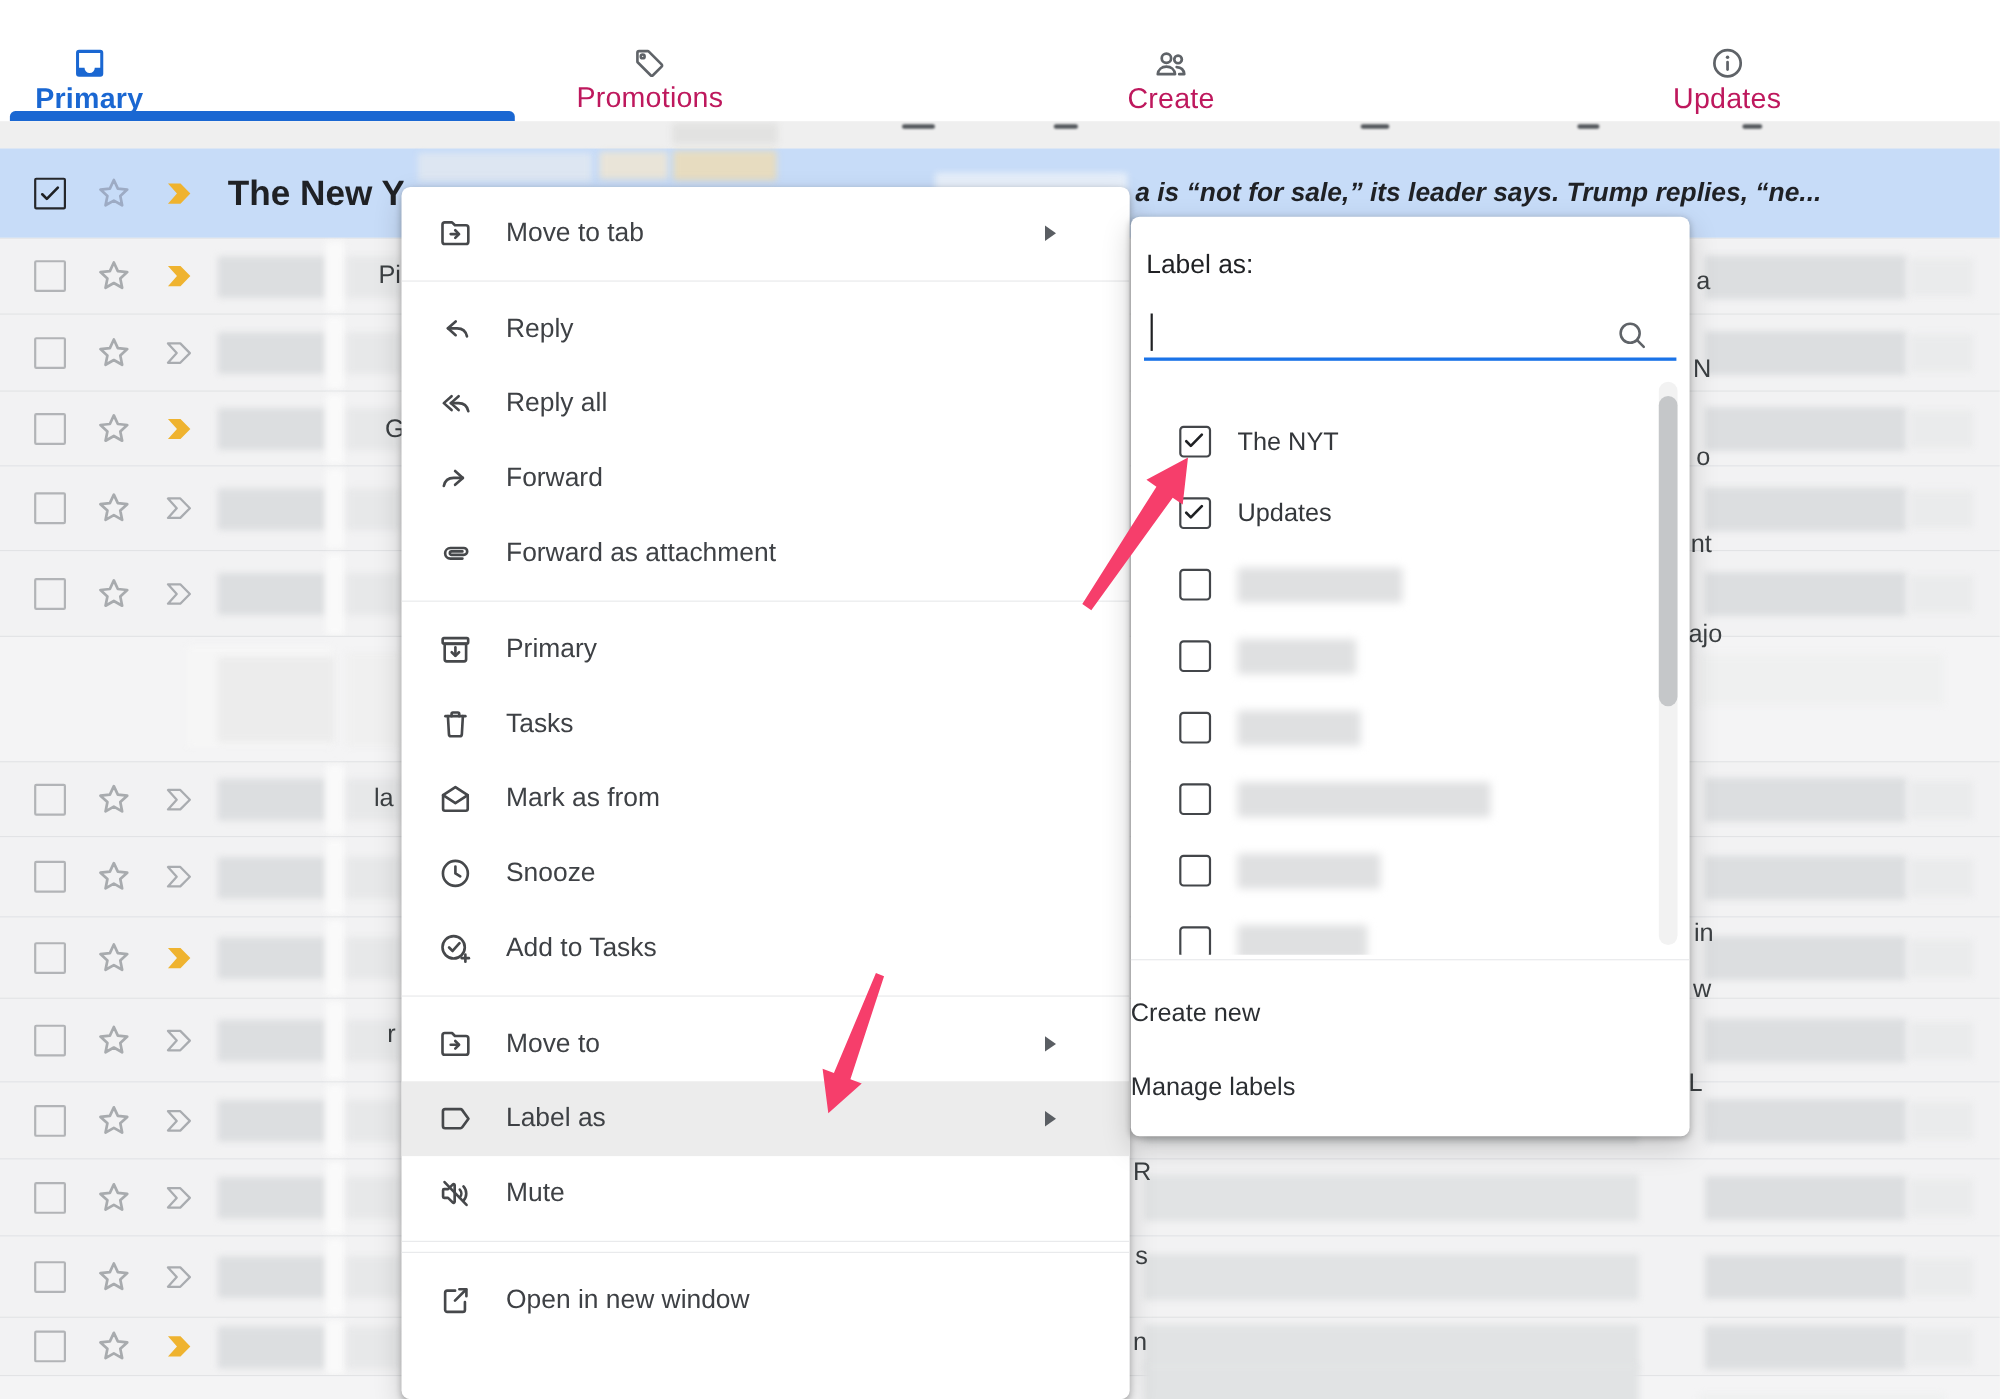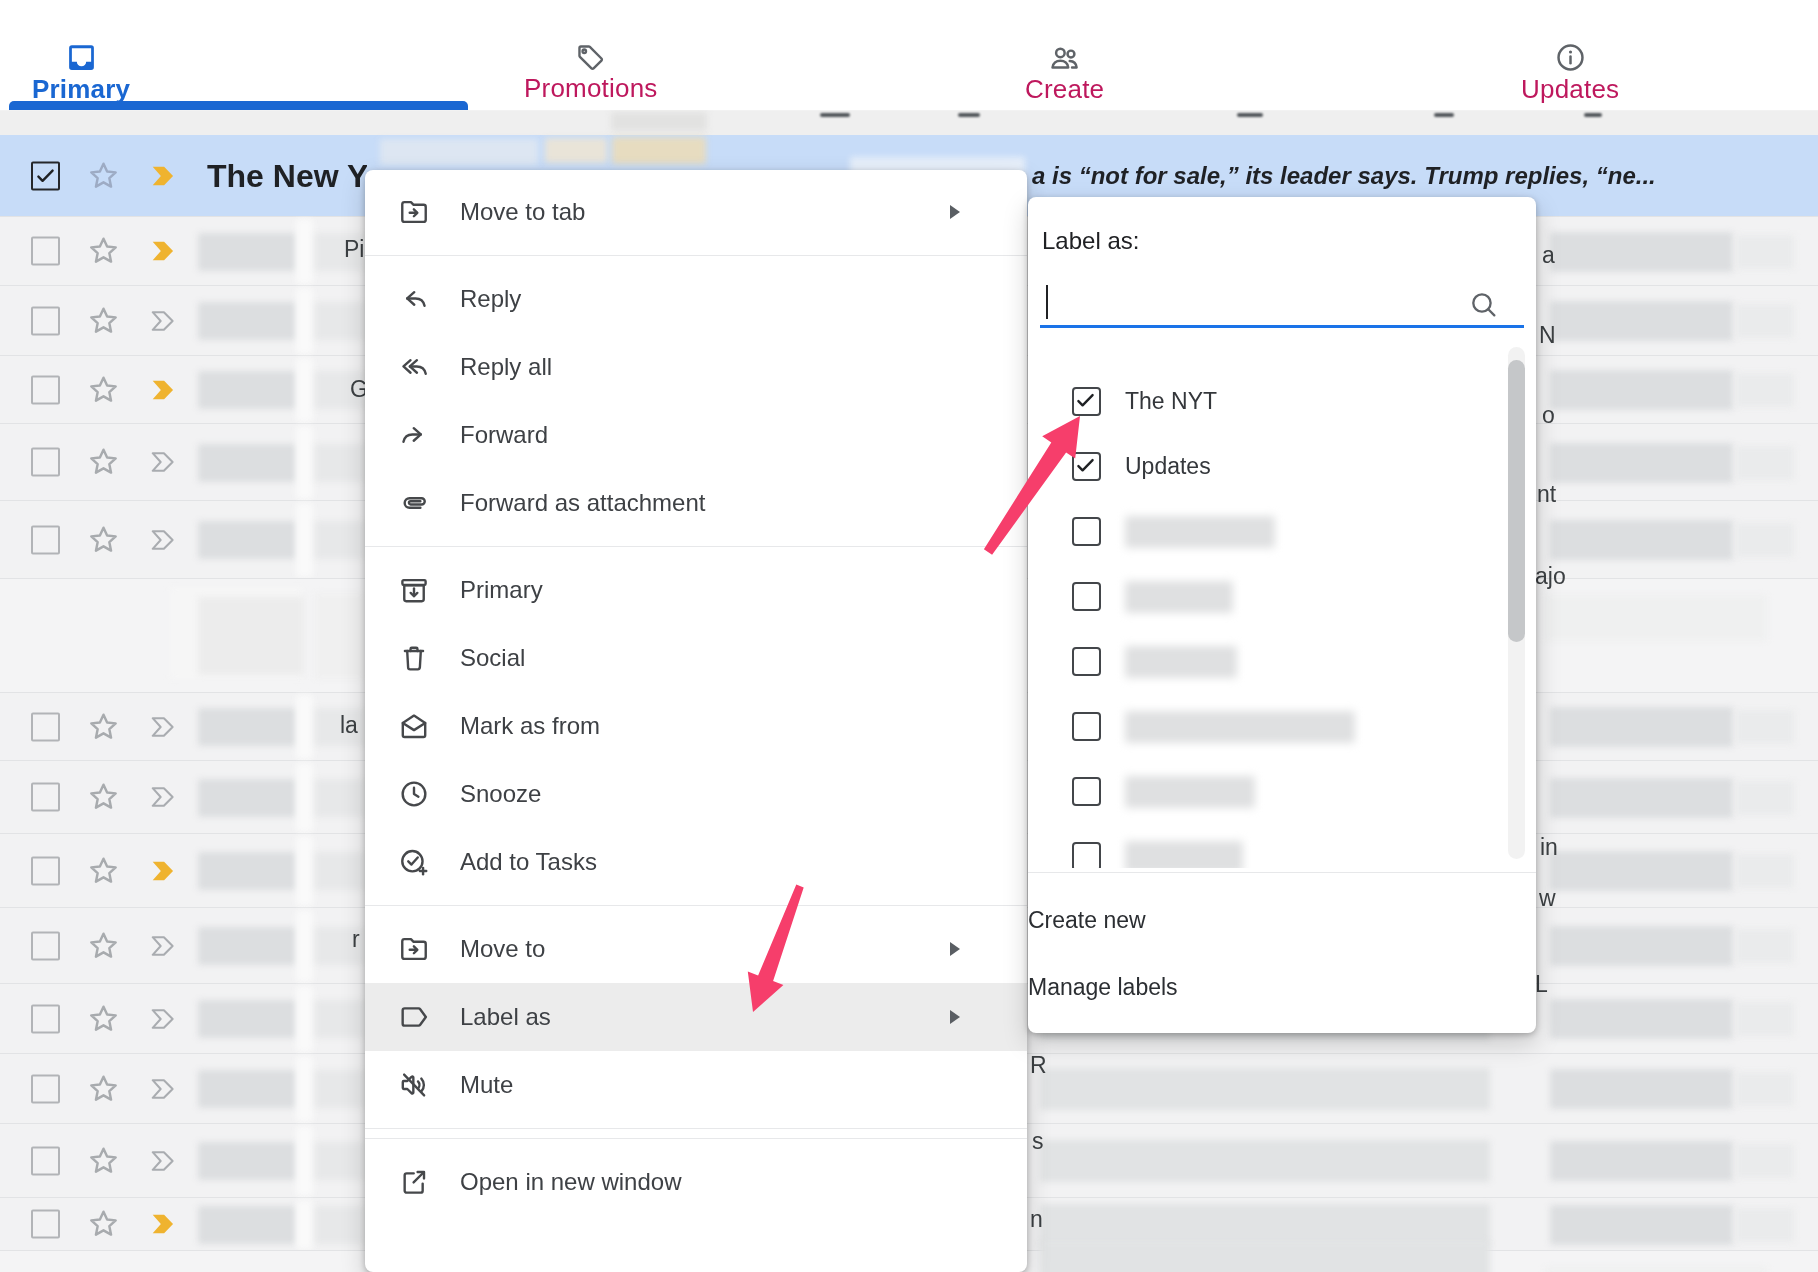--- a/index.html
+++ b/index.html
@@ -431,21 +431,21 @@
       <span class="mlabel">Primary</span>
     </div>
     <div class="mi">
       <span class="micon"><svg width="32" height="32" viewBox="0 0 24 24">
           <g fill="none" stroke="currentColor" stroke-width="1.8" stroke-linecap="round" stroke-linejoin="round">
             <path d="M5.2 6.8h13.6"></path>
             <path d="M9.4 6.8V5.2c0-.5.4-.9.9-.9h3.4c.5 0 .9.4.9.9v1.6"></path>
             <path d="M6.9 6.8l.7 12.3c0 .8.7 1.4 1.5 1.4h5.8c.8 0 1.4-.6 1.5-1.4l.7-12.3"></path>
           </g>
         </svg></span>
-      <span class="mlabel">Social</span>
+      <span class="mlabel">Tasks</span>
     </div>
     <div class="mi">
       <span class="micon"><svg width="32" height="32" viewBox="0 0 24 24">
           <g fill="none" stroke="currentColor" stroke-width="1.8" stroke-linecap="round" stroke-linejoin="round">
             <path d="M3.6 9.7L12 4.2l8.4 5.5V19a1.3 1.3 0 0 1-1.3 1.3H4.9A1.3 1.3 0 0 1 3.6 19z"></path>
             <path d="M3.6 9.7l8.4 5.4 8.4-5.4"></path>
           </g>
         </svg></span>
       <span class="mlabel">Mark as from</span>
     </div>

